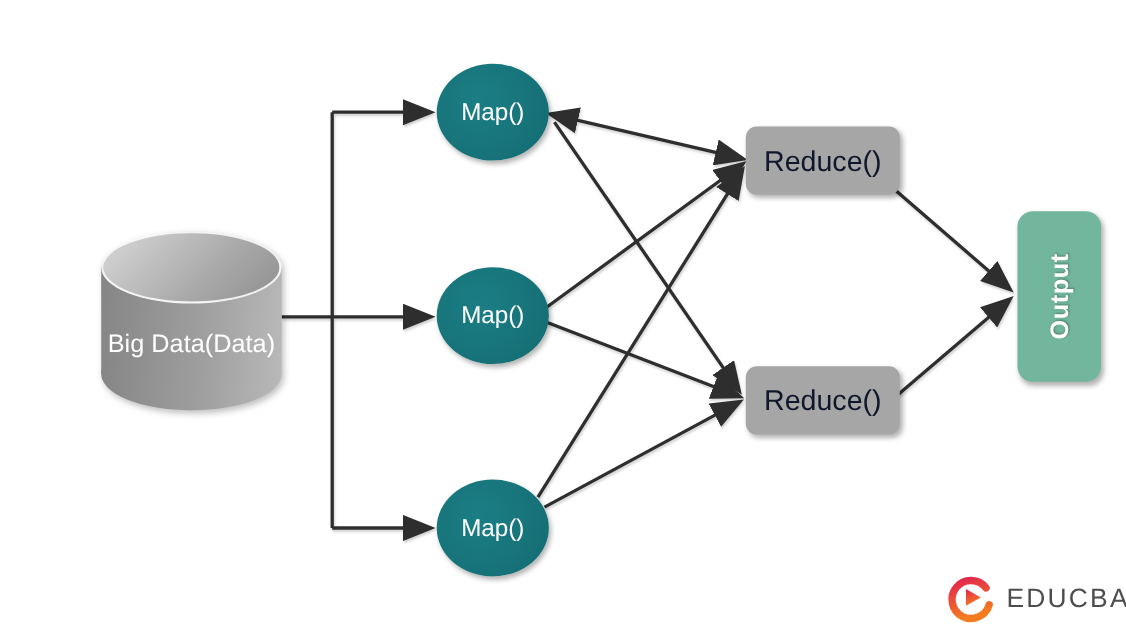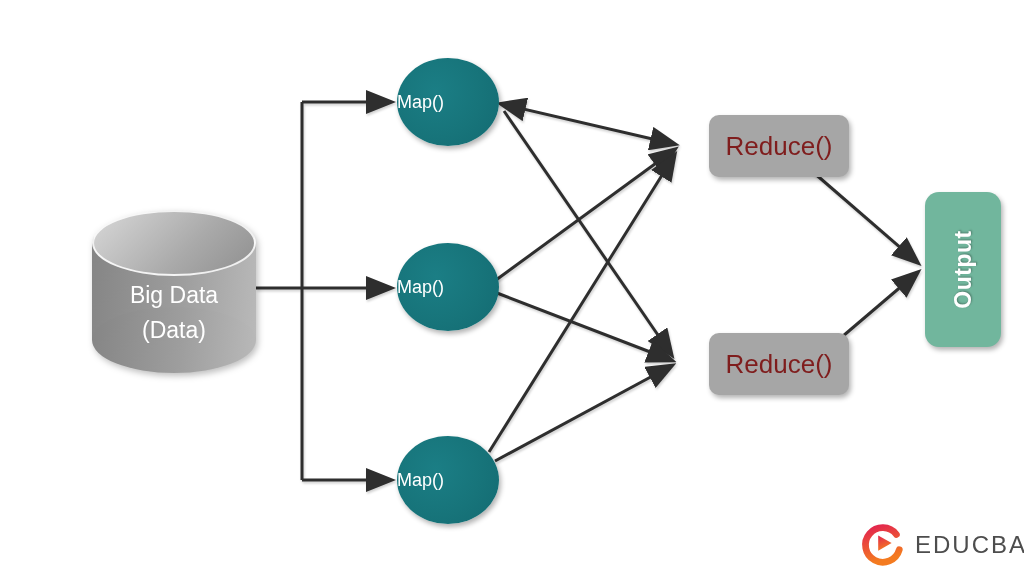--- a/index.html
+++ b/index.html
@@ -14,34 +14,34 @@
   .cylinder { position:absolute; left:92px; top:210px; width:164px; height:163px;
     filter: drop-shadow(2px 3px 3px rgba(0,0,0,0.25)); }
   .cyl-body { position:absolute; left:0; top:33px; width:164px; height:97px;
     background:linear-gradient(95deg,#858585 0%,#9e9e9e 55%,#b9b9b9 100%); }
   .cyl-bottom { position:absolute; left:0; top:97px; width:164px; height:66px; border-radius:50%;
     background:linear-gradient(95deg,#858585 0%,#9e9e9e 55%,#b9b9b9 100%); }
   .cyl-top { position:absolute; left:0; top:0; width:164px; height:66px; border-radius:50%;
     background:linear-gradient(135deg,#d8d8d8 0%,#a9a9a9 60%,#8f8f8f 100%);
     border:2px solid rgba(255,255,255,0.85); box-sizing:border-box; }
   .cyl-label { position:absolute; left:0; top:42px; width:164px; height:121px;
-    display:flex; flex-direction:column; align-items:center; justify-content:center;
+    display:flex; flex-direction:row; align-items:center; justify-content:center;
     color:#ffffff; font-size:23px; line-height:1.5; text-align:center; }
 
   
   .map-node { position:absolute; left:397px; width:102px; height:88px; border-radius:50%;
     background:radial-gradient(circle at 38% 38%, #1b7e85 0%, #17747a 55%, #136a71 100%);
-    color:#ffffff; display:flex; align-items:center; justify-content:flex-start;
-    font-size:18px; box-shadow:2px 3px 5px rgba(0,0,0,0.3); }
+    color:#ffffff; display:flex; align-items:center; justify-content:center;
+    font-size:22px; box-shadow:2px 3px 5px rgba(0,0,0,0.3); }
   .map-1 { top:58px; } .map-2 { top:243px; } .map-3 { top:436px; }
 
   
   .reduce-node { position:absolute; left:678px; width:140px; height:62px; border-radius:10px;
-    background:#a6a6a6; color:#7f1d1d; display:flex; align-items:center; justify-content:center;
-    font-size:26px; box-shadow:2px 3px 5px rgba(0,0,0,0.3);margin-left:31px; }
+    background:#a6a6a6; color:#0f172a; display:flex; align-items:center; justify-content:center;
+    font-size:26px; box-shadow:2px 3px 5px rgba(0,0,0,0.3); }
   .reduce-1 { top:115px; } .reduce-2 { top:333px; }
 
   
   .output-node { position:absolute; left:925px; top:192px; width:76px; height:155px;
     border-radius:14px; background:#71b69d; box-shadow:2px 3px 5px rgba(0,0,0,0.3);
     display:flex; align-items:center; justify-content:center; }
   .output-label { transform:rotate(-90deg); color:#ffffff; font-weight:bold; font-size:23px;
     white-space:nowrap; letter-spacing:0.5px; text-shadow:1px 1px 2px rgba(0,0,0,0.3); }
 
   

